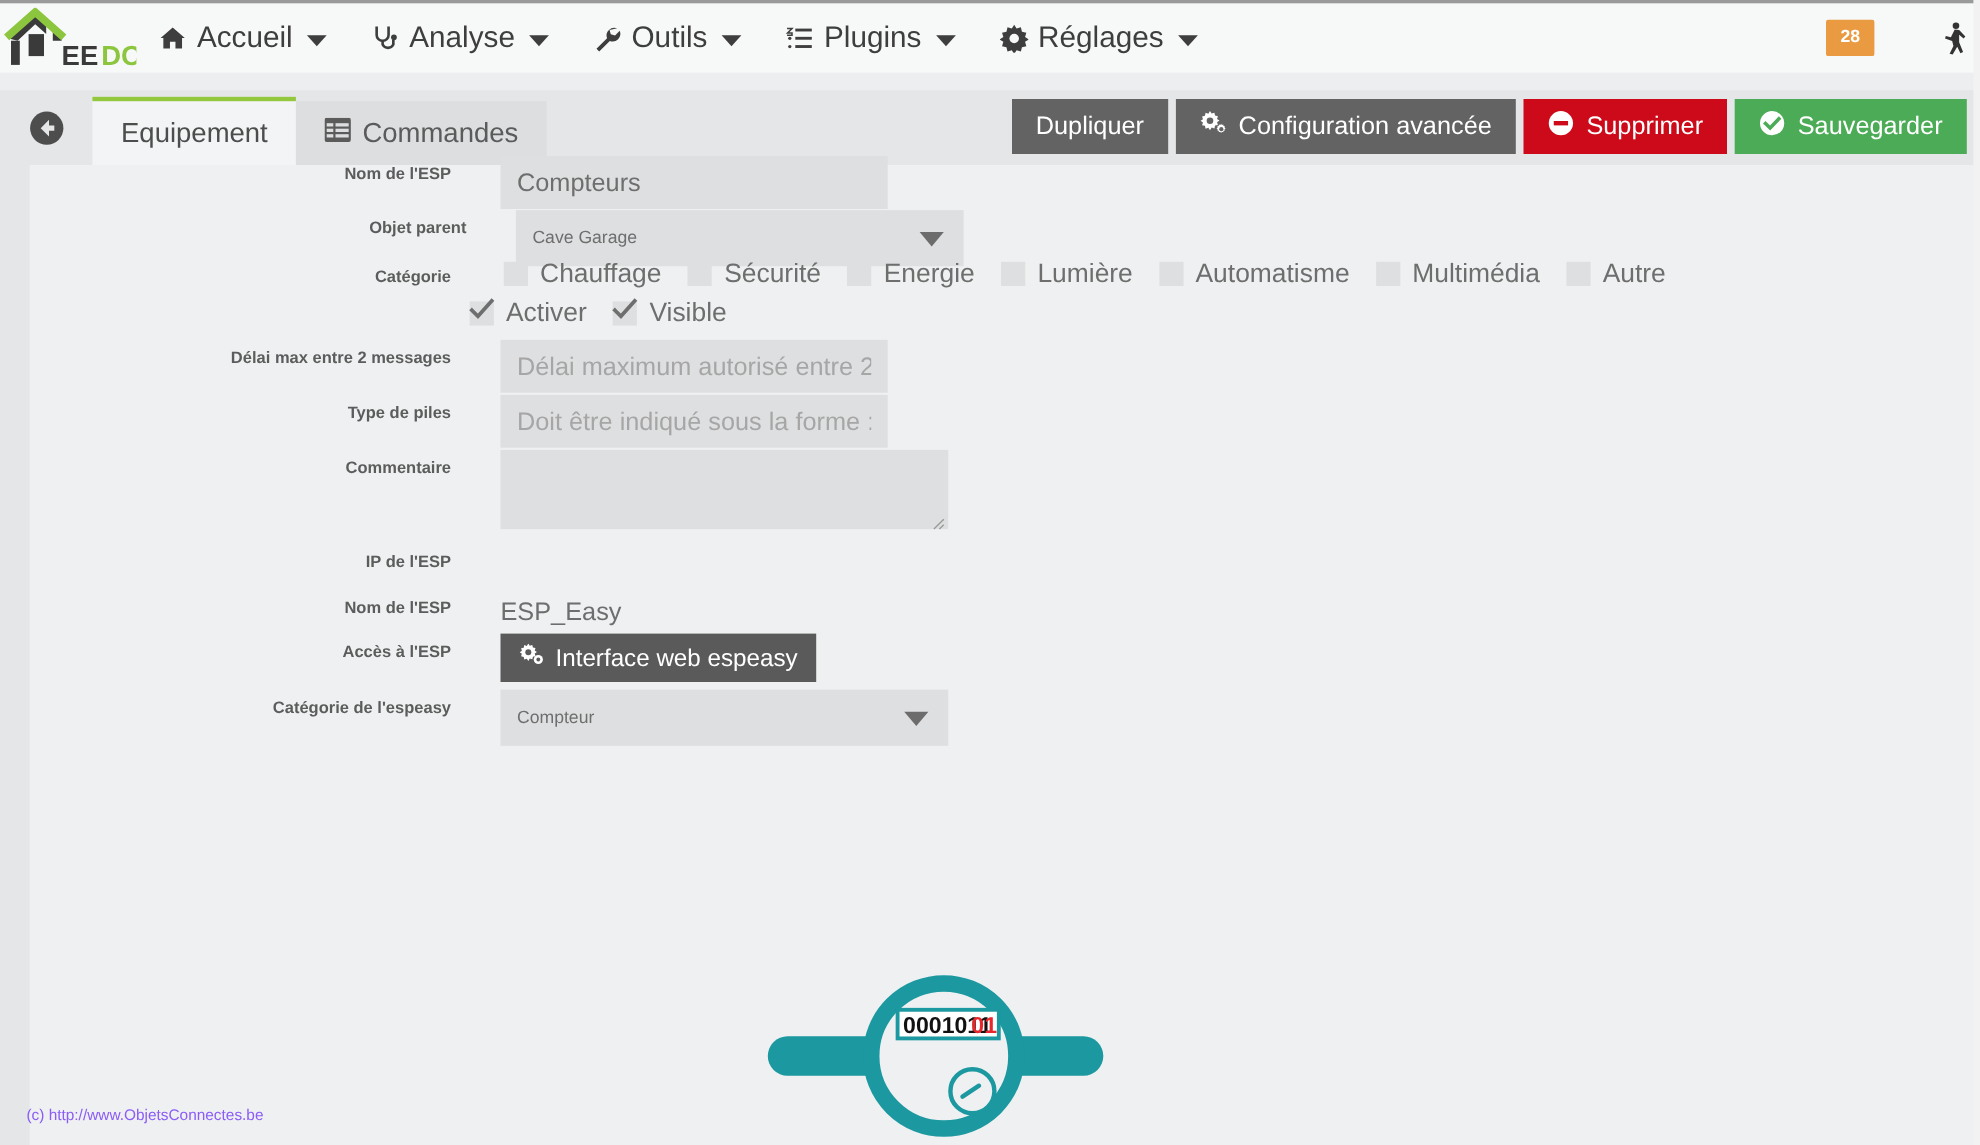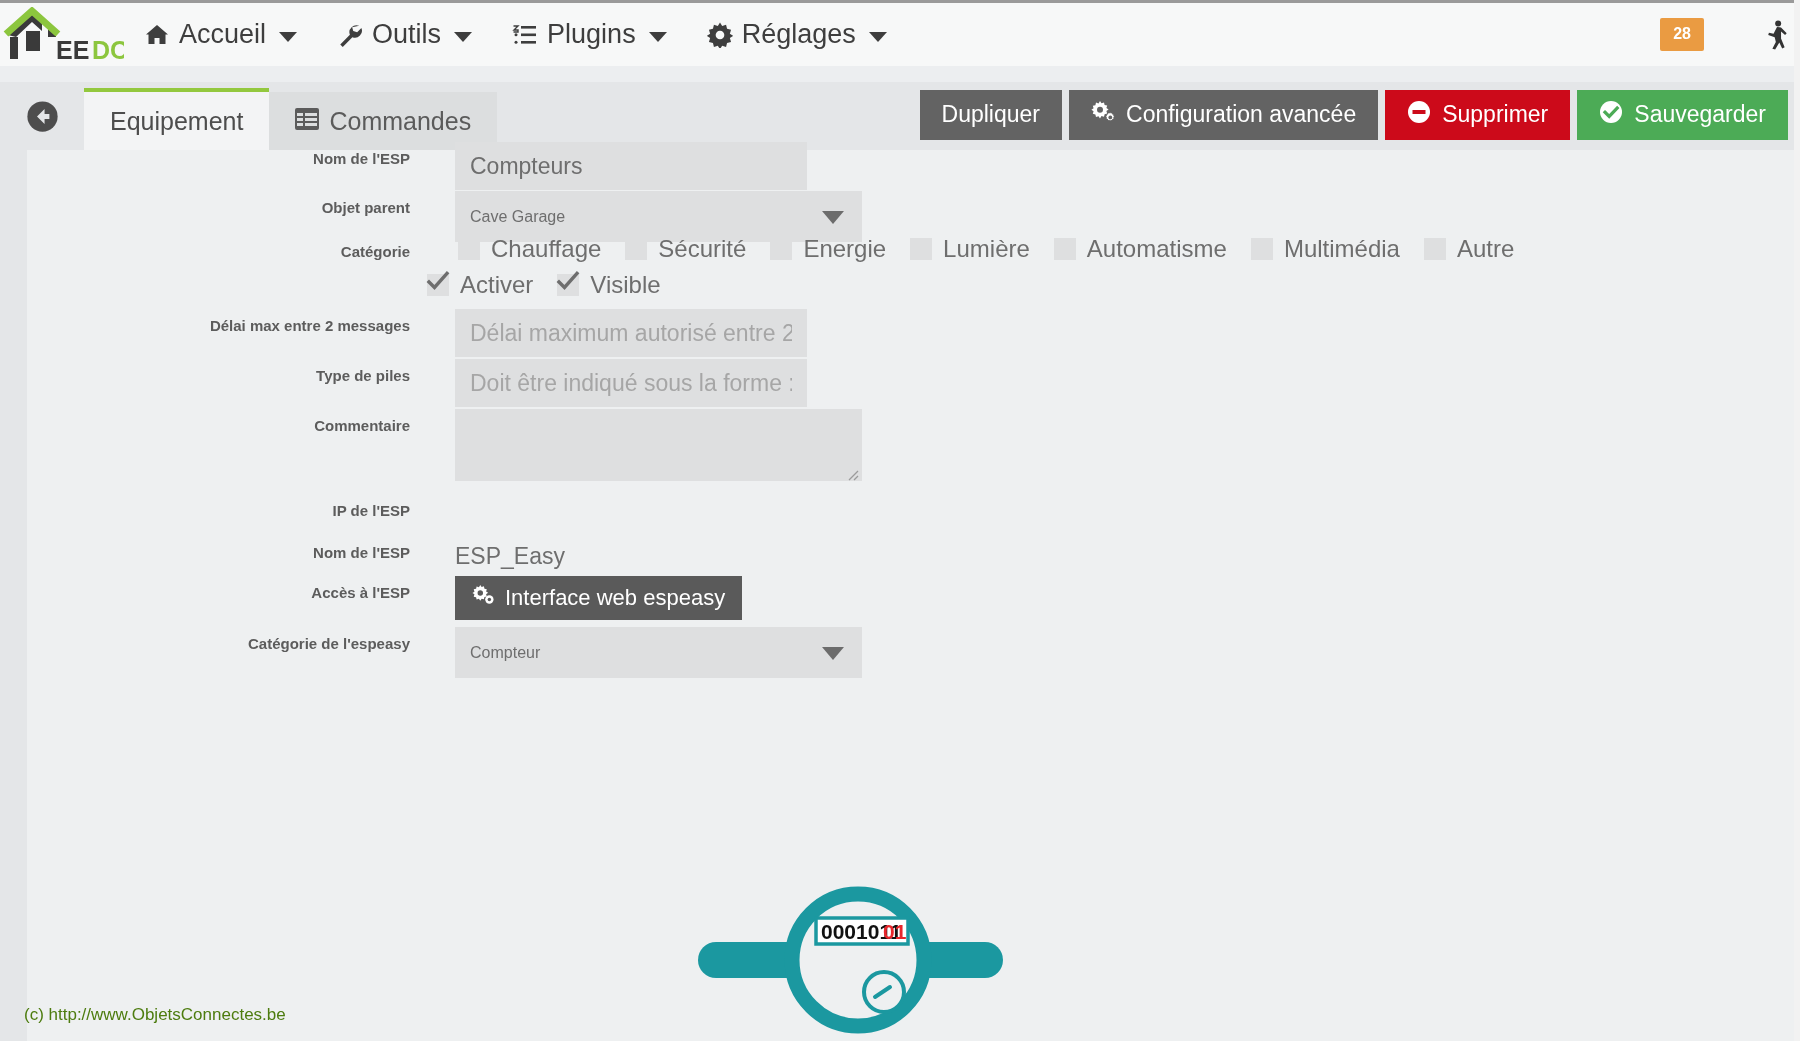--- a/index.html
+++ b/index.html
@@ -204,21 +204,21 @@
 
   
   #meterwrap {
     position: absolute;
     left: 690px; top: 730px;
     width: 420px; height: 220px;
   }
 
   #copyright {
     position: absolute; left: 24px; top: 1005px;
-    font-size: 17px; color: #4d7c0f;
+    font-size: 14px; color: #8b5cf6;
     white-space: nowrap;
   }
 
   
   #scrollstrip {
     position: absolute; right: 0; top: 0; width: 6px; height: 1041px;
     background: #f2f2f2;
   }
 </style>
 </head>
@@ -240,20 +240,31 @@
   <div class="nav-item">
     <span class="nv-ic">
       <svg width="26" height="24" viewBox="0 0 24 24" fill="#3e3e3e">
         <path d="M12 2 L23 11.5 L20.5 11.5 L20.5 21 L14.5 21 L14.5 15 L9.5 15 L9.5 21 L3.5 21 L3.5 11.5 L1 11.5 Z"></path>
       </svg>
     </span>
     <span>Accueil</span>
     <span class="caret"></span>
   </div>
 
+  <div class="nav-item">
+    <span class="nv-ic">
+      <svg width="26" height="26" viewBox="0 0 24 24" fill="none" stroke="#3e3e3e" stroke-width="2.2">
+        <path d="M5 2 L5 9 a5 5 0 0 0 10 0 L15 2"></path>
+        <path d="M10 14 L10 17 a5 5 0 0 0 9 0 L19 13"></path>
+        <circle cx="19.5" cy="11" r="2.4" fill="#3e3e3e" stroke="none"></circle>
+      </svg>
+    </span>
+    <span>Analyse</span>
+    <span class="caret"></span>
+  </div>
 
   <div class="nav-item">
     <span class="nv-ic">
       <svg width="26" height="26" viewBox="0 0 24 24" fill="#3e3e3e">
         <path d="M20.5 3.5 a6.5 6.5 0 0 0-8.6 8.3 L3 20.7 L5.3 23 L14.2 14.1 a6.5 6.5 0 0 0 8.3-8.6 L18.6 9.4 L15 8.4 L14 4.8 Z"></path>
       </svg>
     </span>
     <span>Outils</span>
     <span class="caret"></span>
   </div>
@@ -367,21 +378,21 @@
 
   <div id="leftrail"></div>
 
   <div class="frow" style="left:0; top:-8px;">
     <div class="flabel">Nom de l'ESP</div>
     <div class="fctrl">
       <input class="finput filled" type="text" value="Compteurs" style="">
     </div>
   </div>
 
-  <div class="frow" style="left:0; top:41px;">
+  <div class="frow" style="left:14px; top:41px;">
     <div class="flabel">Objet parent</div>
     <div class="fctrl">
       <div class="fselect">
         <span>Cave Garage</span>
         <span class="sel-caret"></span>
       </div>
     </div>
   </div>
 
   <div class="frow" style="left:0; top:85px;">

